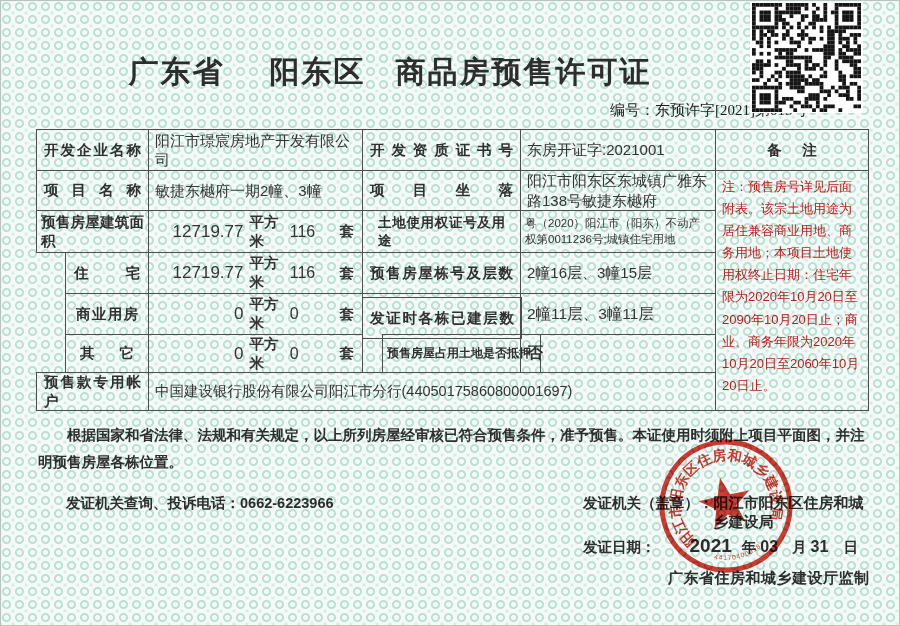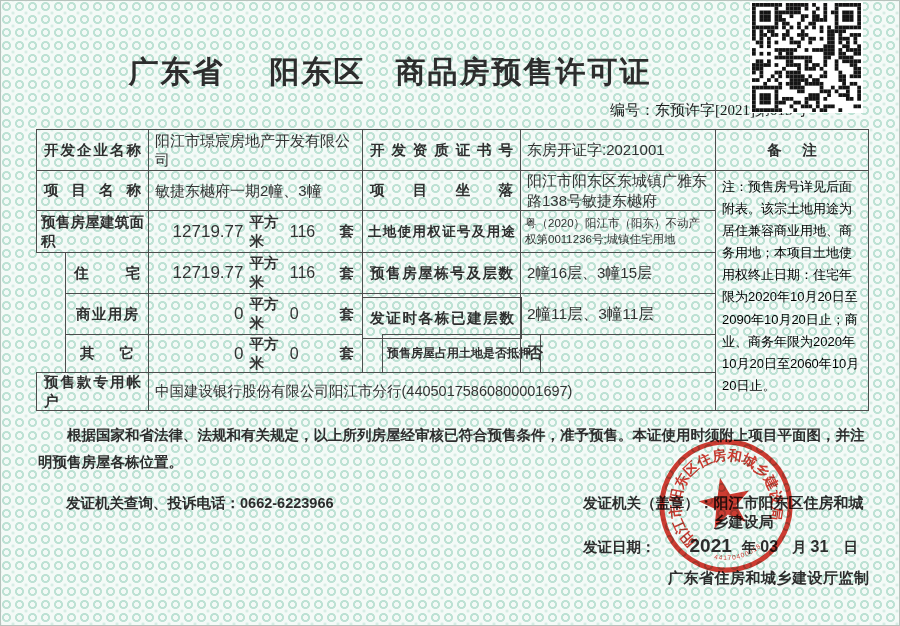--- a/index.html
+++ b/index.html
@@ -29,21 +29,21 @@
   .cell { position:absolute; border:1px solid #4d4d4d; display:flex; align-items:center; overflow:hidden; }
   .lab { font-weight:600; font-size:14.5px; color:#2f2f2f; padding:0 7px; }
   .jt  { display:block; width:100%; text-align:justify; text-align-last:justify; }
   .val { font-size:15px; color:#333; padding:2px 6px; line-height:1.3; }
   .num-row { padding-right:8px; }
   .n1 { width:102px; text-align:right; font-size:17px; }
   .n2 { width:44px;  text-align:left; font-size:16px; }
   .u1 { margin-left:6px; font-size:14.5px; font-weight:600; }
   .u2 { margin-left:9px; font-size:14.5px; font-weight:600; }
   .vertical { flex-direction:column; justify-content:center; font-weight:600; font-size:14.5px; line-height:2.1; }
-  .remark-body { align-items:flex-start; font-size:13px; line-height:1.7; padding:5px 6px; color:#000000; }
+  .remark-body { align-items:flex-start; font-size:13px; line-height:1.7; padding:5px 6px; color:#b91c1c; }
   .small-lab { font-size:12px; padding:0 4px;margin-left:20px; }
   .tiny-val { font-size:11.5px; line-height:1.35; padding:2px 4px; }
   
   .statement { left:38px; top:422px; width:828px; font-size:14.5px; font-weight:600; line-height:1.85;
                text-indent:2em; color:#2d2d2d; }
   .hotline { left:66px; top:494px; font-size:14.5px; font-weight:600; color:#2d2d2d; }
   .authority { left:583px; top:494px; width:292px; display:flex; align-items:flex-start; }
   .authority .alab { font-size:14.5px; font-weight:600; white-space:nowrap; color:#2d2d2d; }
   .authority .aval { width:178px; font-size:15px; font-weight:600; line-height:1.25; color:#2d2d2d; }
   .dateline { left:583px; top:535px; font-size:14.5px; font-weight:600; color:#2d2d2d; white-space:nowrap; }
@@ -520,21 +520,21 @@
 
   <div class="cell lab" style="left:0;top:81px;width:113px;height:43px;padding:16px 4px">
       <span class="jt">预售房屋建筑面积</span>
     </div>
   <div class="cell num-row" style="left:112px;top:81px;width:215px;height:43px">
     <span class="n1">12719.77</span>
     <span class="u1">平方米</span>
     <span class="n2">116</span>
     <span class="u2">套</span>
   </div>
-  <div class="cell lab" style="left:326px;top:81px;width:159px;height:43px;font-size:13.5px;padding:0 5px">
+  <div class="cell lab" style="left:326px;top:81px;width:159px;height:43px;font-size:13.5px;padding:0 15px">
       <span class="jt">土地使用权证号及用途</span>
     </div>
   <div class="cell tiny-val" style="left:484px;top:81px;width:196px;height:43px">粤（2020）阳江市（阳东）不动产权第0011236号;城镇住宅用地</div>
 
   <div class="cell lab" style="left:29px;top:123px;width:84px;height:42px;padding:0 8px">
       <span class="jt">住宅</span>
     </div>
   <div class="cell num-row" style="left:112px;top:123px;width:215px;height:42px">
     <span class="n1">12719.77</span>
     <span class="u1">平方米</span>

